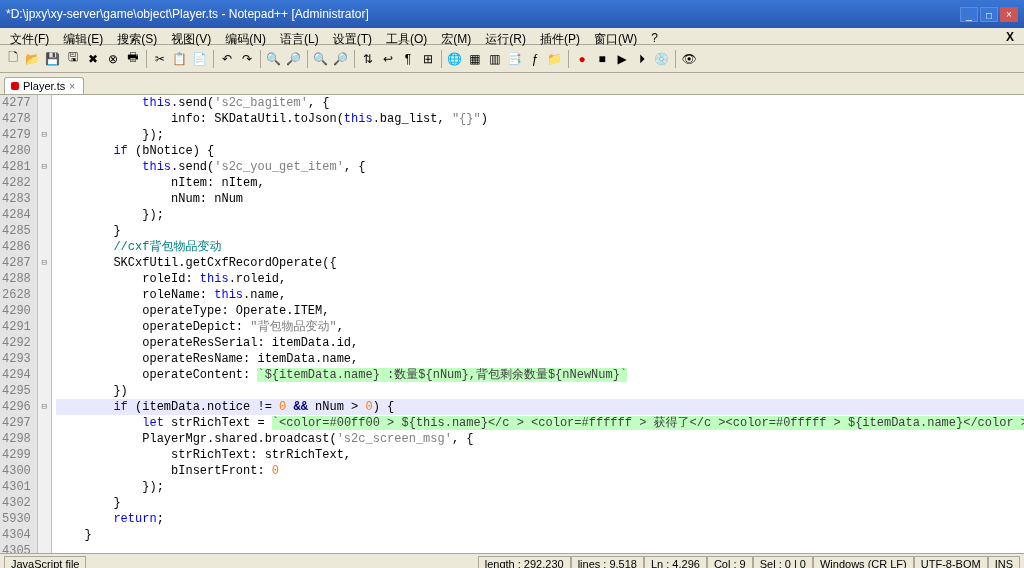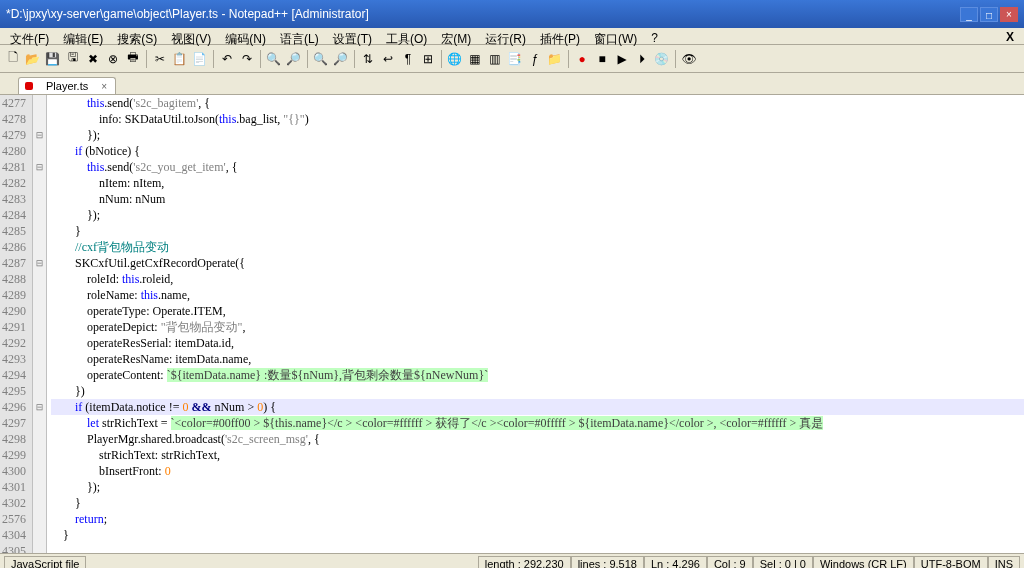--- a/index.html
+++ b/index.html
@@ -8,24 +8,24 @@
 .titlebar .btns { margin-left: auto; display: flex; gap: 2px; }
 .titlebar .btn { width: 18px; height: 15px; background: #c55; font-size: 10px; text-align: center; line-height: 15px; }
 .titlebar .btn.min,.titlebar .btn.max{background:#3a76d6;border:1px solid #5c8de0;}
 .menubar { background: #ece9d8; padding: 2px 4px; height: 17px; display: flex; gap: 2px; font-size: 12px; border-bottom: 1px solid #aca899; }
 .menubar span { padding: 1px 6px; cursor: pointer; }
 .menubar .x { margin-left: auto; padding: 0 6px; font-weight: bold; cursor: pointer; }
 .toolbar { background: #ece9d8; padding: 2px 4px; height: 28px; display: flex; align-items: center; gap: 2px; border-bottom: 1px solid #aca899; }
 .tb-icon { width: 18px; height: 18px; display: flex; align-items: center; justify-content: center; font-size: 12px; cursor: pointer; }
 .tb-sep { width: 1px; height: 18px; background: #aca899; margin: 0 2px; }
 .tabbar { background: #ece9d8; height: 22px; display: flex; align-items: flex-end; padding: 0 4px; border-bottom: 1px solid #aca899; }
-.tab { background: #fff; border: 1px solid #aca899; border-bottom: none; padding: 2px 8px 2px 6px; font-size: 11px; display: flex; align-items: center; gap: 13px; border-top-left-radius: 3px; border-top-right-radius: 3px; margin-left: 14px; }
+.tab { background: #fff; border: 1px solid #aca899; border-bottom: none; padding: 2px 8px 2px 6px; font-size: 11px; display: flex; align-items: center; gap: 4px; border-top-left-radius: 3px; border-top-right-radius: 3px; }
 .tab .dot { width: 8px; height: 8px; background: #d00; border-radius: 2px; }
 .tab .close { cursor: pointer; font-size: 10px; color: #666; }
-.editor { display: flex; height: 458px; background: #fff; font-family: Liberation Serif, serif; font-size: 12px; overflow: hidden; }
+.editor { display: flex; height: 458px; background: #fff; font-family: Liberation Mono, monospace; font-size: 12px; overflow: hidden; }
 .gutter { background: #e4e4e4; color: #808080; text-align: right; padding: 0 6px 0 2px; line-height: 16px; user-select: none; border-right: 1px solid #c0c0c0; }
 .fold { width: 14px; background: #f0f0f0; border-right: 1px solid #c0c0c0; line-height: 16px; color: #808080; text-align: center; font-size: 9px; }
 .code { flex: 1; white-space: pre; line-height: 16px; overflow-x: auto; padding-left: 4px; }
 .ln { height: 16px; }
 .hl-line { background: #e8e8ff; }
 .kw { color: #0000ff; }
 .str { color: #808080; text-align: center; }
 .str-hl { background: #c0ffc0; color: #404040; }
 .num { color: #ff8000; }
 .com { color: #008080; }
@@ -121,35 +121,35 @@
       <div class="ln">4279</div>
       <div class="ln">4280</div>
       <div class="ln">4281</div>
       <div class="ln">4282</div>
       <div class="ln">4283</div>
       <div class="ln">4284</div>
       <div class="ln">4285</div>
       <div class="ln">4286</div>
       <div class="ln">4287</div>
       <div class="ln">4288</div>
-      <div class="ln">4289</div>
+      <div class="ln">2628</div>
       <div class="ln">4290</div>
       <div class="ln">4291</div>
       <div class="ln">4292</div>
       <div class="ln">4293</div>
       <div class="ln">4294</div>
       <div class="ln">4295</div>
       <div class="ln">4296</div>
       <div class="ln">4297</div>
       <div class="ln">4298</div>
       <div class="ln">4299</div>
       <div class="ln">4300</div>
       <div class="ln">4301</div>
       <div class="ln">4302</div>
-      <div class="ln">2576</div>
+      <div class="ln">5930</div>
       <div class="ln">4304</div>
       <div class="ln">4305</div>
     </div>
   <div class="fold" id="fold">
       <div class="ln"></div>
       <div class="ln"></div>
       <div class="ln">⊟</div>
       <div class="ln"></div>
       <div class="ln">⊟</div>
       <div class="ln"></div>

